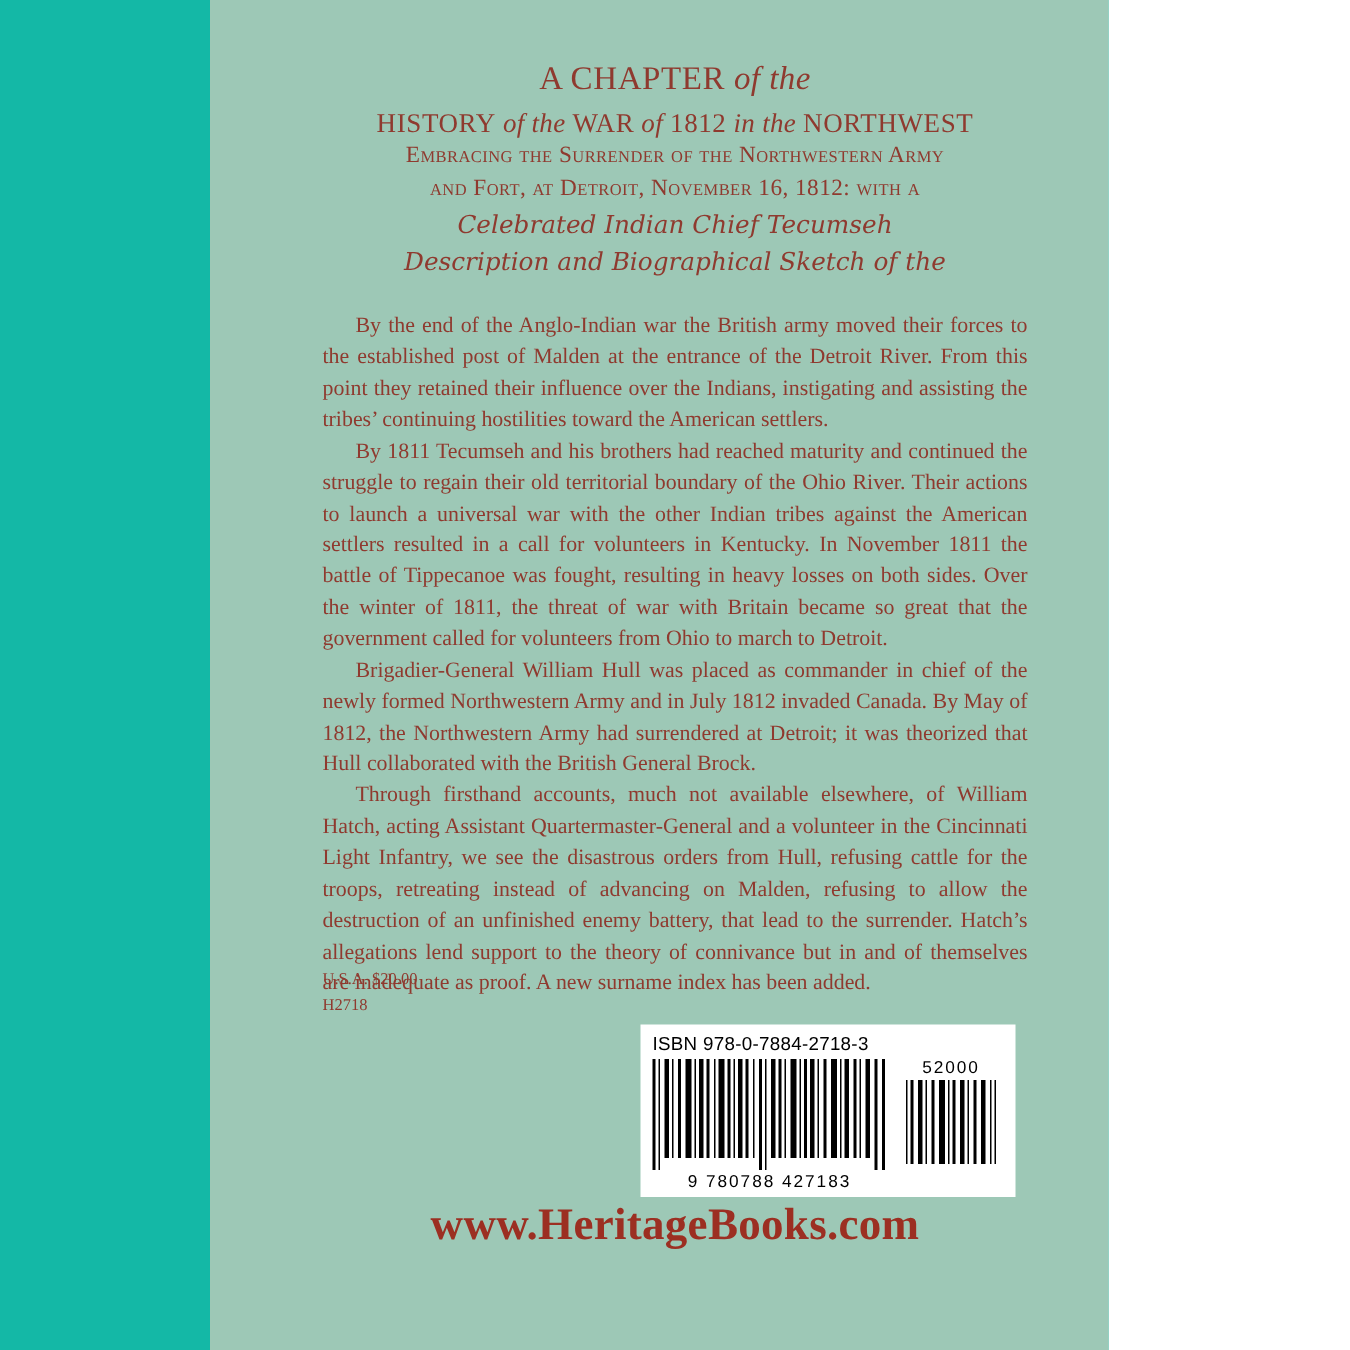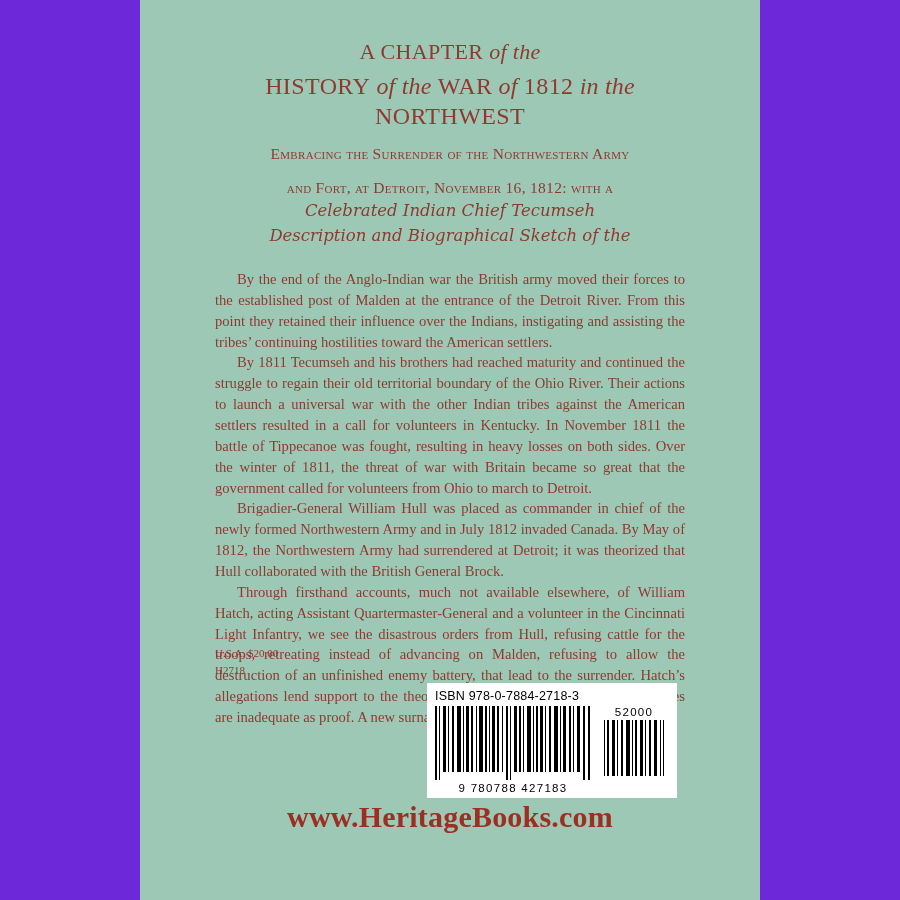--- a/index.html
+++ b/index.html
@@ -5,23 +5,23 @@
   html, body {
     margin: 0;
     padding: 0;
     width: 900px;
     height: 900px;
     background: #ffffff;
     font-family: "Liberation Serif", serif;
   }
   #page {
     position: relative;
-    width: 900px;
+    width: 739px;
     height: 900px;
-    background: #6d28d9;
+    background: #14b8a6;
     overflow: hidden;
   }
   .cover {
     position: absolute;
     left: 140px;
     top: 0px;
     width: 620px;
     height: 900px;
     background: #9dc8b6;
   }
@@ -35,38 +35,37 @@
     text-align: center;
     color: #8f3a2f;
   }
   .t-line1 {
     font-size: 22px;
     letter-spacing: 0.3px;
     line-height: 1.25;
     margin-bottom: 5px;
   }
   .t-line2 {
-    font-size: 24px;
+    font-size: 18px;
     letter-spacing: 0.2px;
     line-height: 1.25;
     margin-bottom: 0;
   }
   .smallcaps {
     font-variant: small-caps;
     letter-spacing: 0.4px;
   }
   .ital {
     font-style: italic;
   }
   .t-sub {
     font-size: 15.5px;
     font-variant: small-caps;
     letter-spacing: 0.3px;
     line-height: 1.45;
-    margin-top: 12px;
   }
   .t-script {
     font-size: 16.5px;
     font-style: italic;
     font-family: "DejaVu Serif", serif;
     line-height: 1.5;
   }
   .t-by {
     margin-top: 14px;
     font-size: 15px;

